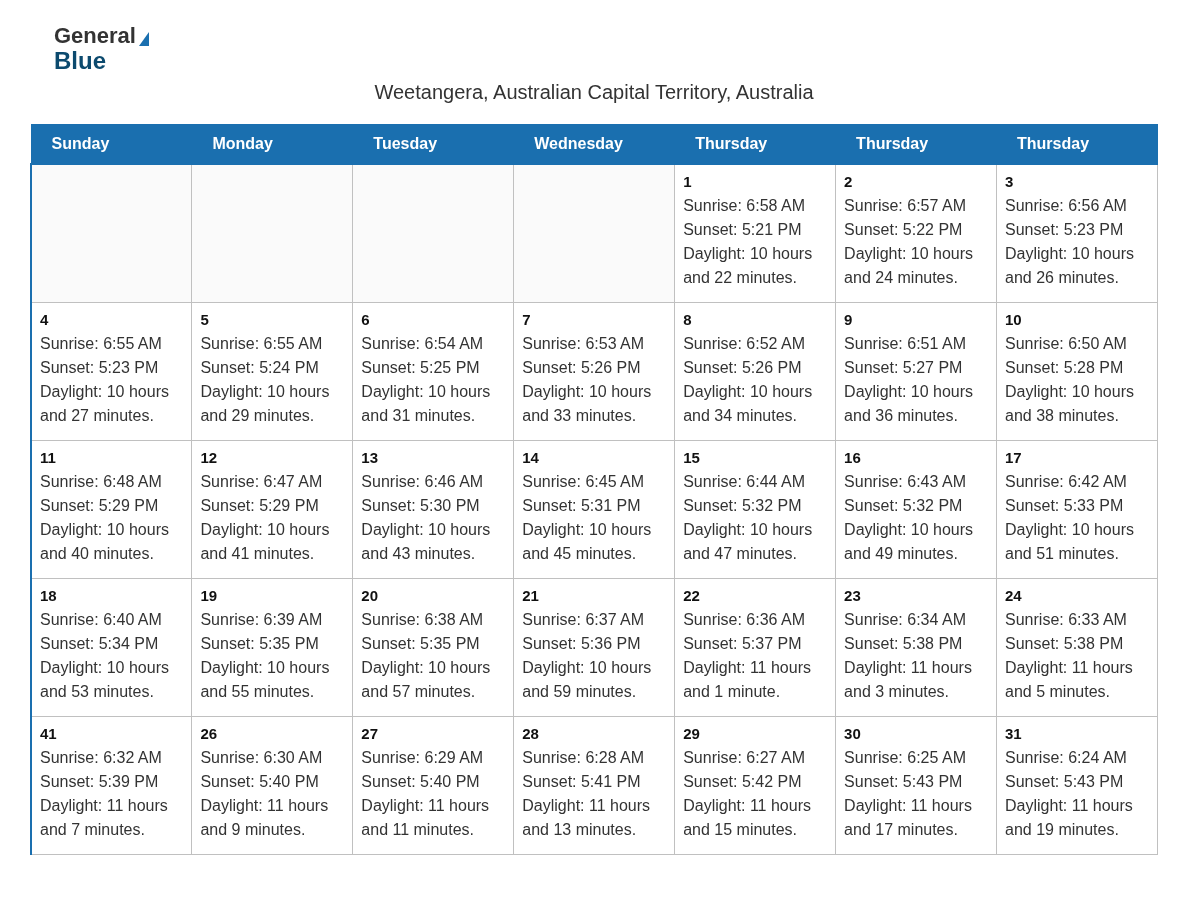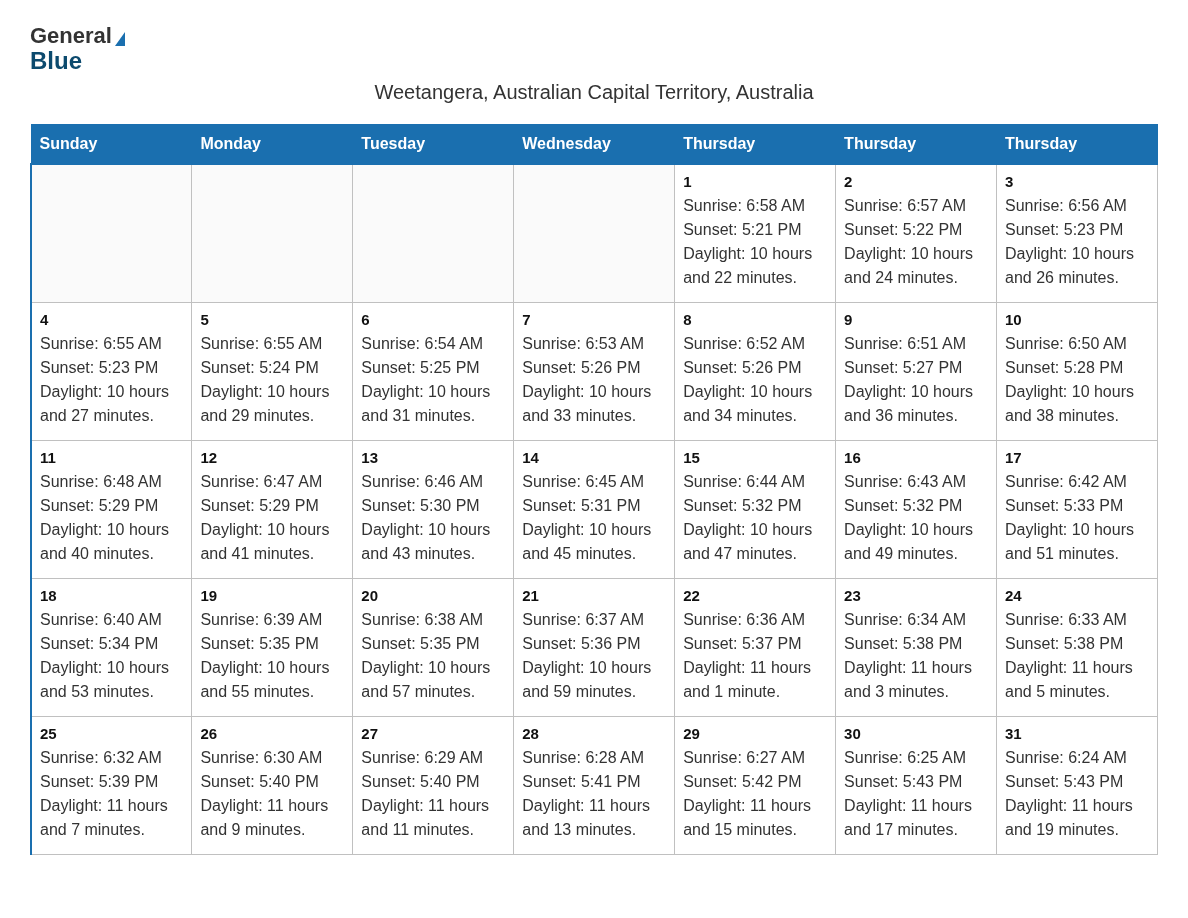--- a/index.html
+++ b/index.html
@@ -8,20 +8,21 @@
       background: #fff;
       padding: 20px 30px;
       width: 1188px;
       min-height: 918px;
     }
     .header-area {
       display: flex;
       justify-content: space-between;
       align-items: flex-end;
       margin-bottom: 6px;
+      margin-left: 24px;
     }
     .logo {
       display: flex;
       flex-direction: column;
       align-items: flex-start;
       padding-top: 4px;
     }
     .logo-general {
       font-size: 22px;
       font-weight: bold;
@@ -59,21 +60,21 @@
     table {
       width: 100%;
       border-collapse: collapse;
       table-layout: fixed;
     }
     thead tr th {
       background-color: #1a6faf;
       color: #fff;
       font-size: 16px;
       font-weight: bold;
-      padding: 10px 8px;
+      padding: 10px 20px;
       text-align: left;
       border: 1px solid #1a6faf;
     }
     tbody tr td {
       vertical-align: top;
       padding: 8px 8px 12px 8px;
       border: 1px solid #c0c0c0;
       font-size: 13px;
       color: #333;
       min-height: 90px;
@@ -231,21 +232,21 @@
           <span class="day-num">23</span>
           <div class="day-info">Sunrise: 6:34 AM<br>Sunset: 5:38 PM<br>Daylight: 11 hours and 3 minutes.</div>
         </td>
         <td>
           <span class="day-num">24</span>
           <div class="day-info">Sunrise: 6:33 AM<br>Sunset: 5:38 PM<br>Daylight: 11 hours and 5 minutes.</div>
         </td>
       </tr>
       <tr>
         <td>
-          <span class="day-num">25</span>
+          <span class="day-num">41</span>
           <div class="day-info">Sunrise: 6:32 AM<br>Sunset: 5:39 PM<br>Daylight: 11 hours and 7 minutes.</div>
         </td>
         <td>
           <span class="day-num">26</span>
           <div class="day-info">Sunrise: 6:30 AM<br>Sunset: 5:40 PM<br>Daylight: 11 hours and 9 minutes.</div>
         </td>
         <td>
           <span class="day-num">27</span>
           <div class="day-info">Sunrise: 6:29 AM<br>Sunset: 5:40 PM<br>Daylight: 11 hours and 11 minutes.</div>
         </td>

